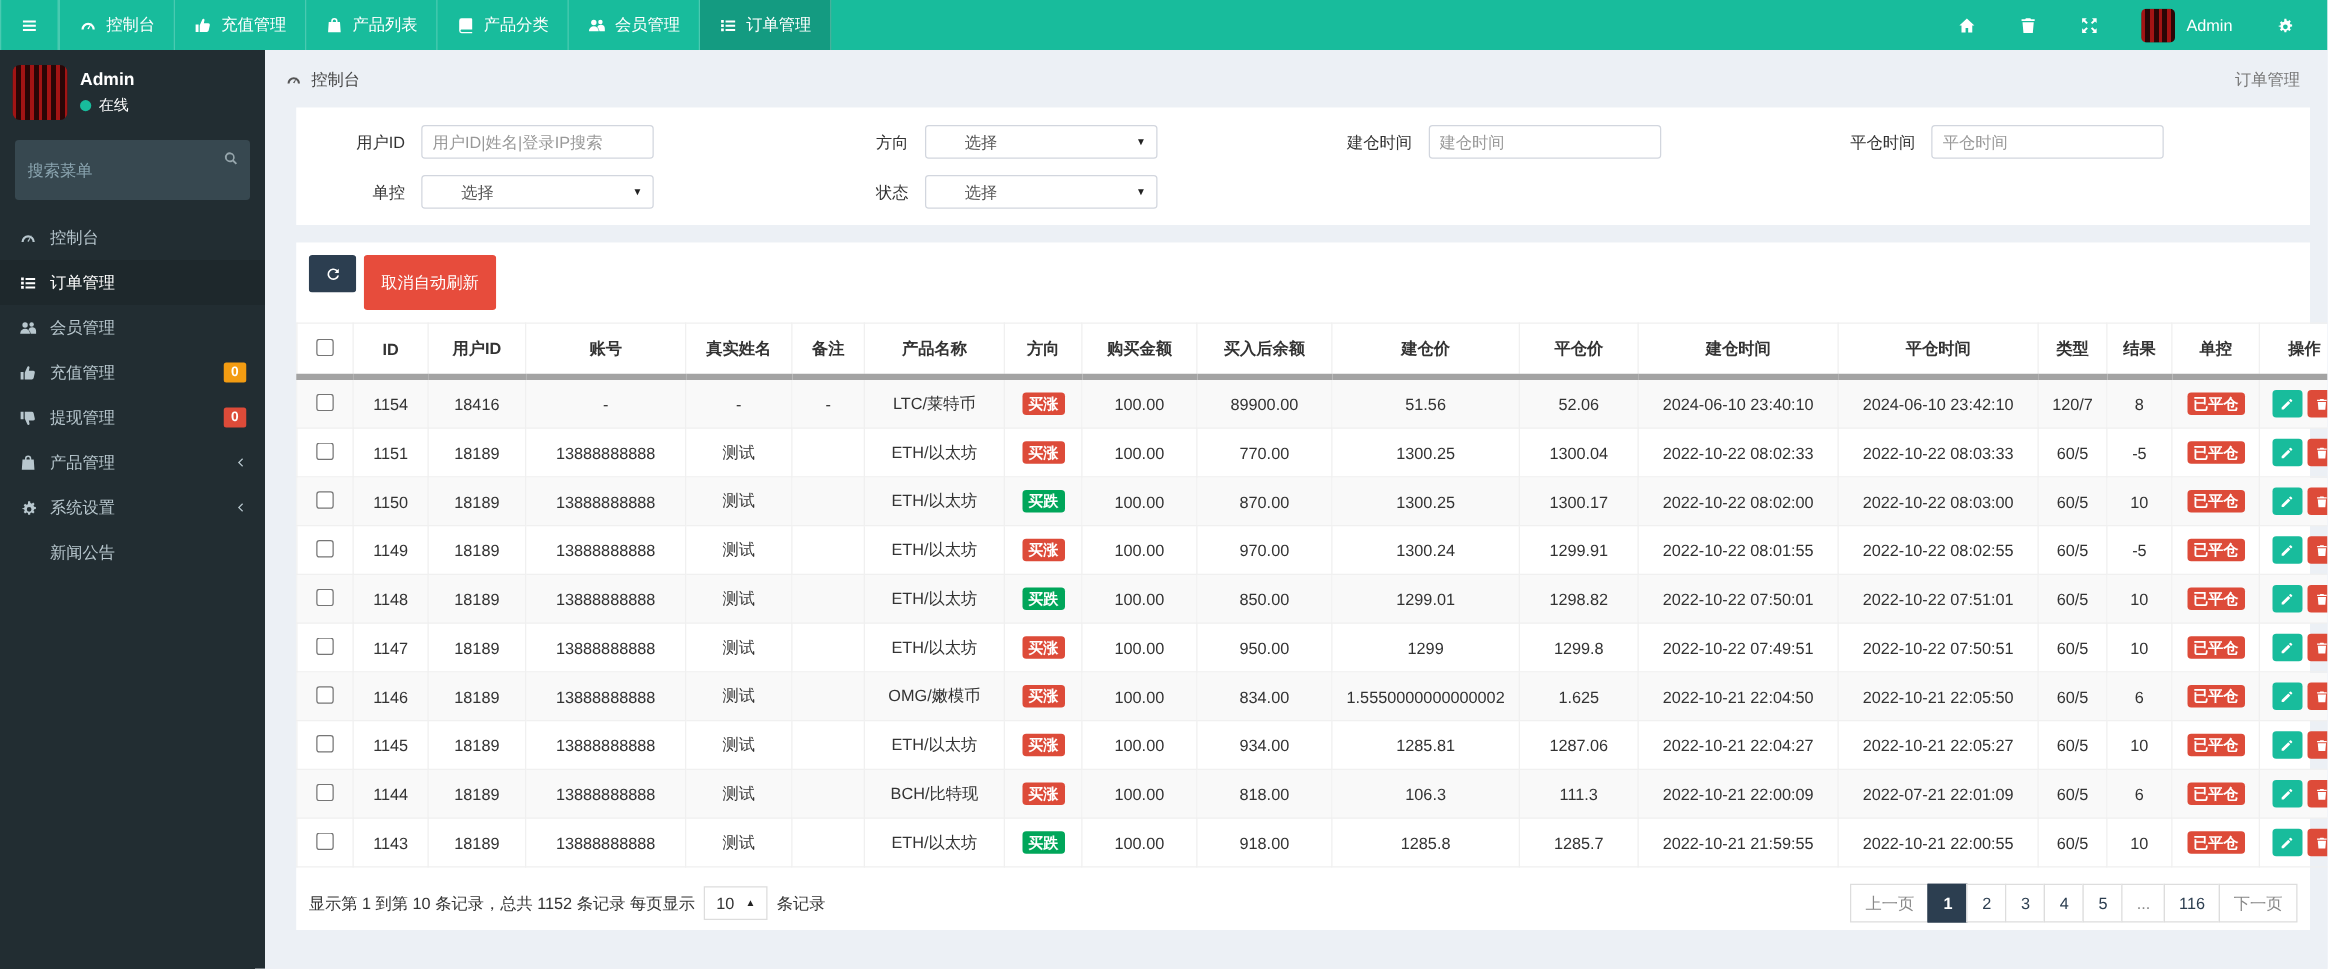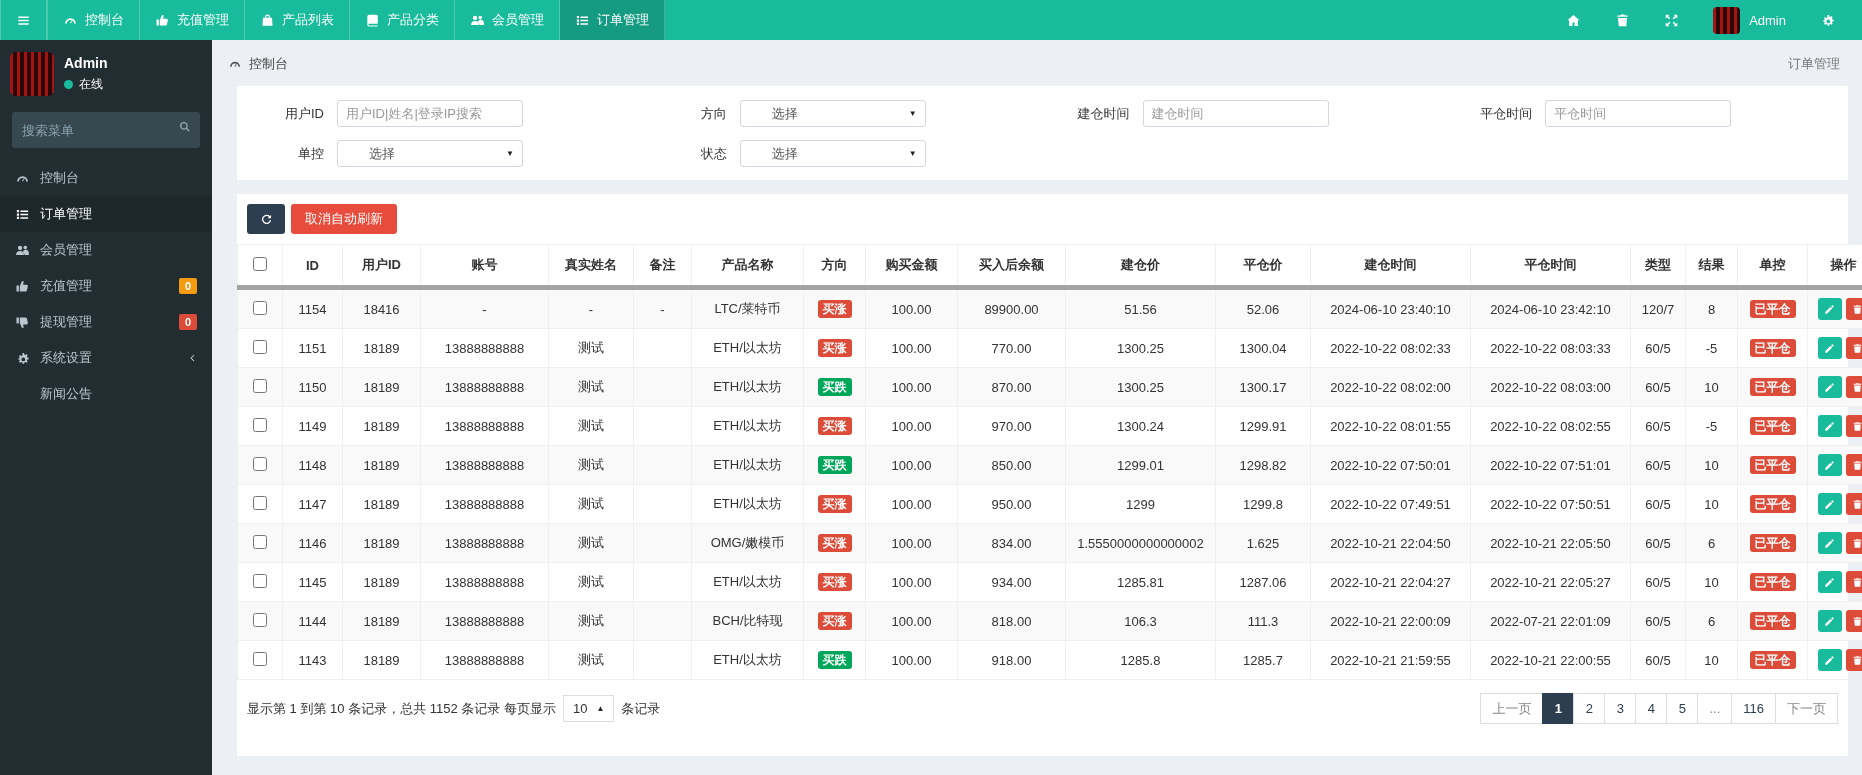--- a/index.html
+++ b/index.html
@@ -29,21 +29,21 @@
   
   .layout { display:flex; height:735px; }
   .sidebar { width:212px; flex:none; background:#222d32; }
   .user-panel { display:flex; gap:10px; padding:12px 10px; align-items:center; }
   .side-avatar { width:44px; height:44px; border-radius:6px; flex:none; }
   .user-name { color:#fff; font-weight:bold; font-size:14px; margin-bottom:5px; }
   .user-status { color:#fff; font-size:12px; display:flex; align-items:center; gap:6px; }
   .dot { width:9px; height:9px; border-radius:50%; background:#18bc9c; }
   .sidebar-search { margin:4px 12px 12px; position:relative; }
   .sidebar-search input { width:100%; background:#374850; border:none; border-radius:3px;
-    height:36px; padding:0 30px 0 10px; color:#22c55e; font-size:13px; outline:none; }
+    height:48px; padding:0 30px 0 10px; color:#22c55e; font-size:13px; outline:none; }
   .sidebar-search input::placeholder { color:#8aa4af; }
   .sidebar-search .search-btn { position:absolute; right:8px; top:8px; color:#95a5ab; cursor:pointer; }
   .sidebar-search .search-btn svg { width:14px; height:14px; }
   .menu { list-style:none; margin:4px 0 0; padding:0; }
   .menu-item { display:flex; align-items:center; height:36px; padding:0 15px; gap:10px;
     color:#b8c7ce; font-size:13px; cursor:pointer; }
   .menu-item.active { background:#1e282c; color:#fff; }
   .menu-item svg { width:15px; height:15px; flex:none; }
   .menu-label { flex:1; }
   .menu-badge { font-size:11px; font-weight:bold; color:#fff; padding:2px 6px; border-radius:2px; }
@@ -74,21 +74,21 @@
   .btn { height:28px; padding:0 13px; border-radius:3px; border:1px solid transparent;
     font-size:13px; cursor:pointer; display:inline-flex; align-items:center; gap:5px; }
   .btn-submit { background:#18bc9c; color:#fff; }
   .btn-plain { background:#fff; border-color:#ddd; color:#333; }
 
   
   .table-panel { padding-top:10px; }
   .toolbar { display:flex; gap:6px; padding:0 10px 10px; }
   .btn-dark { background:#2c3e50; color:#fff; width:38px; justify-content:center; height:30px; }
   .btn-dark svg { width:13px; height:13px; }
-  .btn-danger { background:#e74c3c; color:#fff; height:30px; }
+  .btn-danger { background:#e74c3c; color:#fff; height:44px; }
 
   table { width:100%; border-collapse:collapse; table-layout:fixed; font-size:13px; color:#333; }
   th,td { border:1px solid #f0f0f0; text-align:center; padding:8px 4px;
     overflow:hidden; white-space:nowrap; text-overflow:ellipsis; }
   thead th { font-weight:bold; padding:11px 4px; border-bottom:5px solid #a3a3a3; background:#fff; }
   tbody tr:nth-child(odd) { background:#f9f9f9; }
   input[type=checkbox] { width:14px; height:14px; margin:0; cursor:pointer; }
 
   .badge { display:inline-block; color:#fff; font-size:12px; font-weight:bold;
     padding:2px 5px; border-radius:3px; line-height:1.2; }
@@ -96,21 +96,21 @@
   .badge-down { background:#00a65a; }
   .badge-closed { background:#dd4b39; }
   .action-btn { display:inline-flex; width:24px; height:22px; align-items:center;
     justify-content:center; border-radius:3px; margin:0 2px; cursor:pointer; color:#fff; vertical-align:middle; }
   .action-btn svg { width:11px; height:11px; }
   .action-edit { background:#18bc9c; }
   .action-del { background:#dd4b39; }
 
   
   .pagination-bar { display:flex; justify-content:space-between; align-items:center;
-    padding:13px 10px 32px; font-size:13px; color:#333; }
+    padding:13px 10px 6px; font-size:13px; color:#333; }
   .page-info { display:flex; align-items:center; gap:7px; }
   .pagesize-btn { border:1px solid #ddd; background:#fff; height:27px; padding:0 9px;
     display:inline-flex; align-items:center; gap:9px; font-size:13px; cursor:pointer; color:#333; }
   .pages { display:flex; }
   .page-btn { min-width:32px; height:31px; padding:0 11px; border:1px solid #ddd; background:#fff;
     display:flex; align-items:center; justify-content:center; margin-left:-1px; cursor:pointer; color:#2c3e50; }
   .page-btn.muted { color:#888; }
   .page-btn.active { background:#2c3e50; border-color:#2c3e50; color:#fff; font-weight:bold; }
 </style>
 </head>
@@ -254,20 +254,31 @@
           <span class="menu-badge" style="background: rgb(243, 156, 18);">0</span>
         </li>
         <li class="menu-item">
           <svg viewBox="0 0 16 16">
             <g transform="scale(1 -1) translate(0 -16)">
               <path d="M1.6 7h2.5v6.4H1.6zM5.1 13.4V7.6l2.2-4.9a1 1 0 0 1 1.9.5L8.6 6h3.8c.9 0 1.5.8 1.3 1.7l-1 4.5a1.6 1.6 0 0 1-1.6 1.2z"></path>
             </g>
           </svg>
           <span class="menu-label">提现管理</span>
           <span class="menu-badge" style="background: rgb(221, 75, 57);">0</span>
+        </li>
+        <li class="menu-item">
+          <svg viewBox="0 0 16 16">
+            <path fill-rule="evenodd" d="M5.3 5V4.2a2.7 2.7 0 0 1 5.4 0V5h2.1l.6 8.6H2.6L3.2 5zm1.3 0h2.8v-.8a1.4 1.4 0 1 0-2.8 0z"></path>
+          </svg>
+          <span class="menu-label">产品管理</span>
+          <span class="menu-arrow">
+            <svg viewBox="0 0 16 16">
+              <path d="m10.8 2.6-5.4 5.4 5.4 5.4 1.1-1.1L7.6 8l4.3-4.3z"></path>
+            </svg>
+          </span>
         </li>
         <li class="menu-item">
           <svg viewBox="0 0 16 16">
             <path fill-rule="evenodd" d="M9.7 2.2l.2 1.5c.4.1.8.3 1.2.5l1.2-.9 1.2 1.2-.9 1.2c.2.4.4.8.5 1.2l1.5.2v1.7l-1.5.2c-.1.4-.3.8-.5 1.2l.9 1.2-1.2 1.2-1.2-.9c-.4.2-.8.4-1.2.5l-.2 1.5H8l-.2-1.5a4.8 4.8 0 0 1-1.2-.5l-1.2.9-1.2-1.2.9-1.2c-.2-.4-.4-.8-.5-1.2l-1.5-.2V8.1l1.5-.2c.1-.4.3-.8.5-1.2l-.9-1.2 1.2-1.2 1.2.9c.4-.2.8-.4 1.2-.5L8 2.2zM8.85 7a2 2 0 1 0 0 4 2 2 0 0 0 0-4z"></path>
           </svg>
           <span class="menu-label">系统设置</span>
           <span class="menu-arrow">
             <svg viewBox="0 0 16 16">
               <path d="m10.8 2.6-5.4 5.4 5.4 5.4 1.1-1.1L7.6 8l4.3-4.3z"></path>
             </svg>

